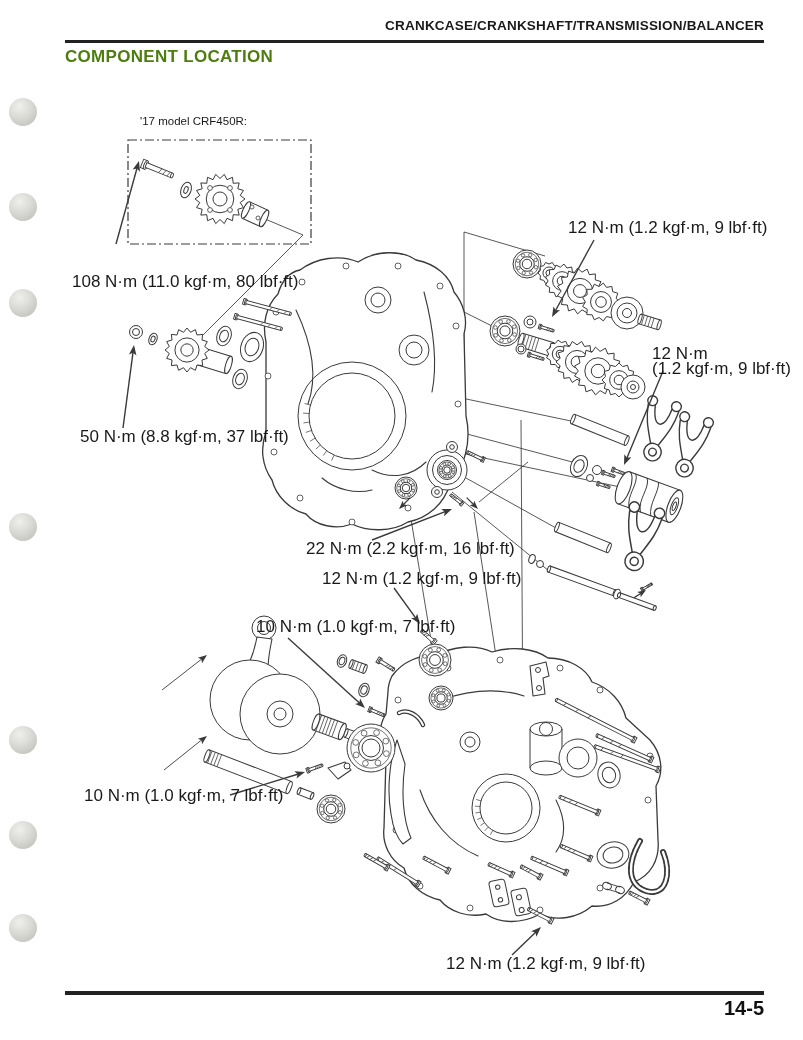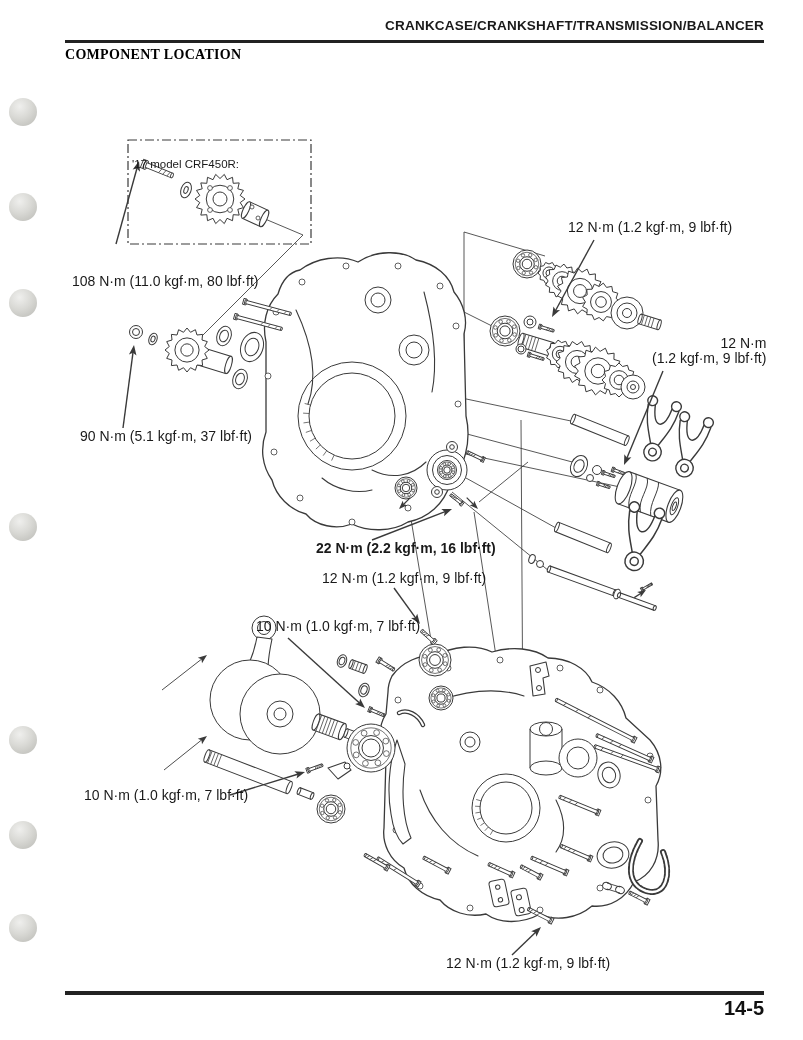--- a/index.html
+++ b/index.html
@@ -16,35 +16,35 @@
     background:radial-gradient(circle at 38% 30%, #efefed 0%, var(--hole) 45%, #b9b9b4 100%);
   }
   .header-title{
     position:absolute; top:18px; right:39px; font-size:13.5px; font-weight:bold;
     letter-spacing:.2px; color:var(--text); white-space:nowrap;
   }
   .rule{position:absolute; left:65px; width:699px; background:var(--rule);}
   .rule-top{top:40px; height:3px;}
   .rule-bottom{top:991px; height:4px;}
   .section-title{
-    position:absolute; left:65px; top:47px; font-size:14px; font-weight:bold;
-    letter-spacing:.3px; color:#000000;font-family:Liberation Serif, serif;
+    position:absolute; left:65px; top:47px; font-size:17px; font-weight:bold;
+    letter-spacing:.3px; color:#4d7c0f;
   }
   .page-number{
     position:absolute; right:39px; top:997px; font-size:20px; font-weight:bold; color:#111;
   }
-  .model-note{position:absolute; left:132px; top:115px; font-size:11.5px;margin-top:43px;}
+  .model-note{position:absolute; left:140px; top:115px; font-size:11.5px;}
   .lbl{
-    position:absolute; font-size:14px; line-height:15px; white-space:pre; color:var(--text);
+    position:absolute; font-size:17px; line-height:15px; white-space:pre; color:var(--text);
   }
   #t108{left:72px;  top:247px;margin-top:27px;}
   #t12top{left:568px; top:220px;}
-  #t12right{left:652px; top:336px;text-align:right;}
+  #t12right{left:652px; top:346px;}
   #t50{left:80px;  top:429px;}
-  #t22{left:316px; top:541px;font-weight:bold;}
+  #t22{left:306px; top:541px;}
   #t12mid{left:322px; top:571px;}
   #t10up{left:256px; top:619px;}
   #t10low{left:84px; top:788px;}
   #t12bot{left:446px; top:956px;}
   #diagram-svg{position:absolute; left:0; top:0;}
 </style>
 </head>
 <body>
 
 <div class="page">
@@ -782,21 +782,21 @@
         <polygon points="0,0 -10,3.8 -7.800000000000001,0 -10,-3.8" transform="translate(541 927) rotate(-43.99491399474582)" fill="#3a3a3a"></polygon>
       </g>
     </svg>
 
   <div class="model-note">'17 model CRF450R:</div>
 
   <div class="lbl" id="t108">108 N·m (11.0 kgf·m, 80 lbf·ft)</div>
   <div class="lbl" id="t12top">12 N·m (1.2 kgf·m, 9 lbf·ft)</div>
   <div class="lbl" id="t12right">12 N·m
 (1.2 kgf·m, 9 lbf·ft)</div>
-  <div class="lbl" id="t50">90 N·m (5.1 kgf·m, 37 lbf·ft)</div>
+  <div class="lbl" id="t50">50 N·m (8.8 kgf·m, 37 lbf·ft)</div>
   <div class="lbl" id="t22">22 N·m (2.2 kgf·m, 16 lbf·ft)</div>
   <div class="lbl" id="t12mid">12 N·m (1.2 kgf·m, 9 lbf·ft)</div>
   <div class="lbl" id="t10up">10 N·m (1.0 kgf·m, 7 lbf·ft)</div>
   <div class="lbl" id="t10low">10 N·m (1.0 kgf·m, 7 lbf·ft)</div>
   <div class="lbl" id="t12bot">12 N·m (1.2 kgf·m, 9 lbf·ft)</div>
 
   <div class="rule rule-bottom"></div>
   <div class="page-number">14-5</div>
 </div>
 

